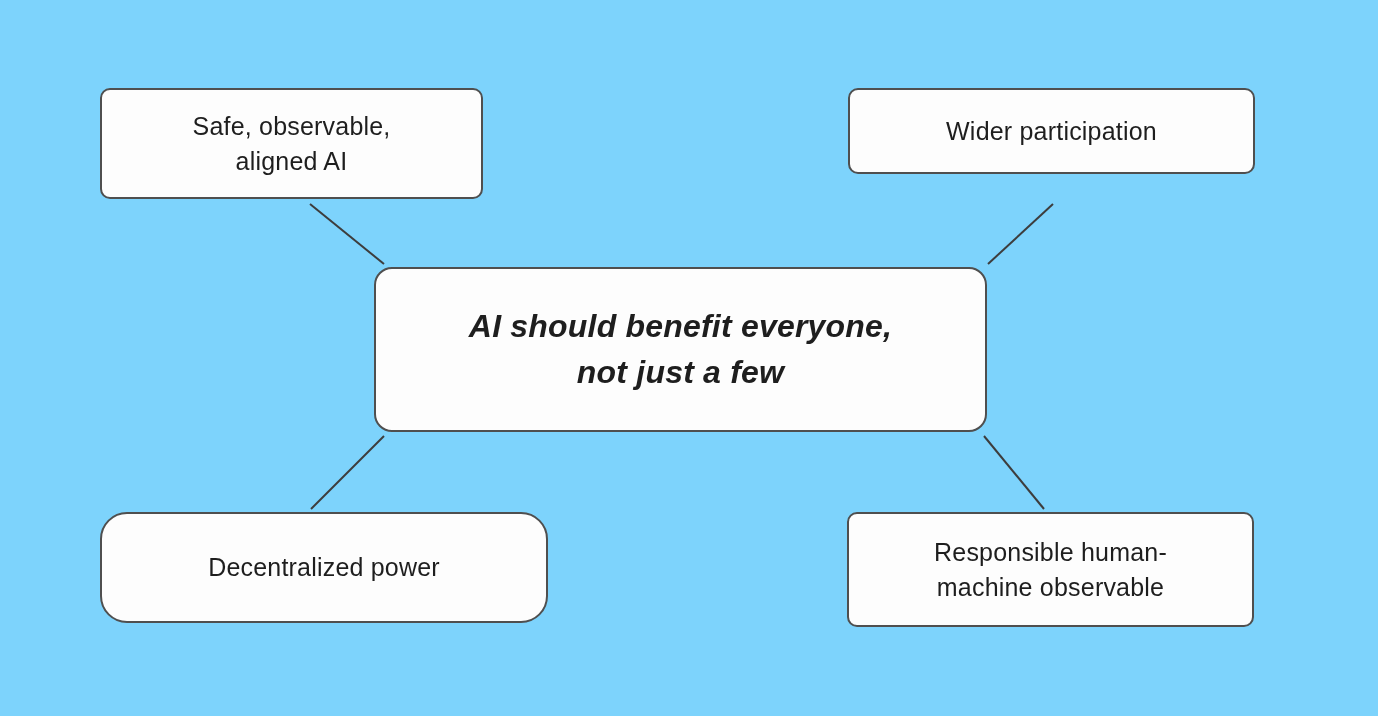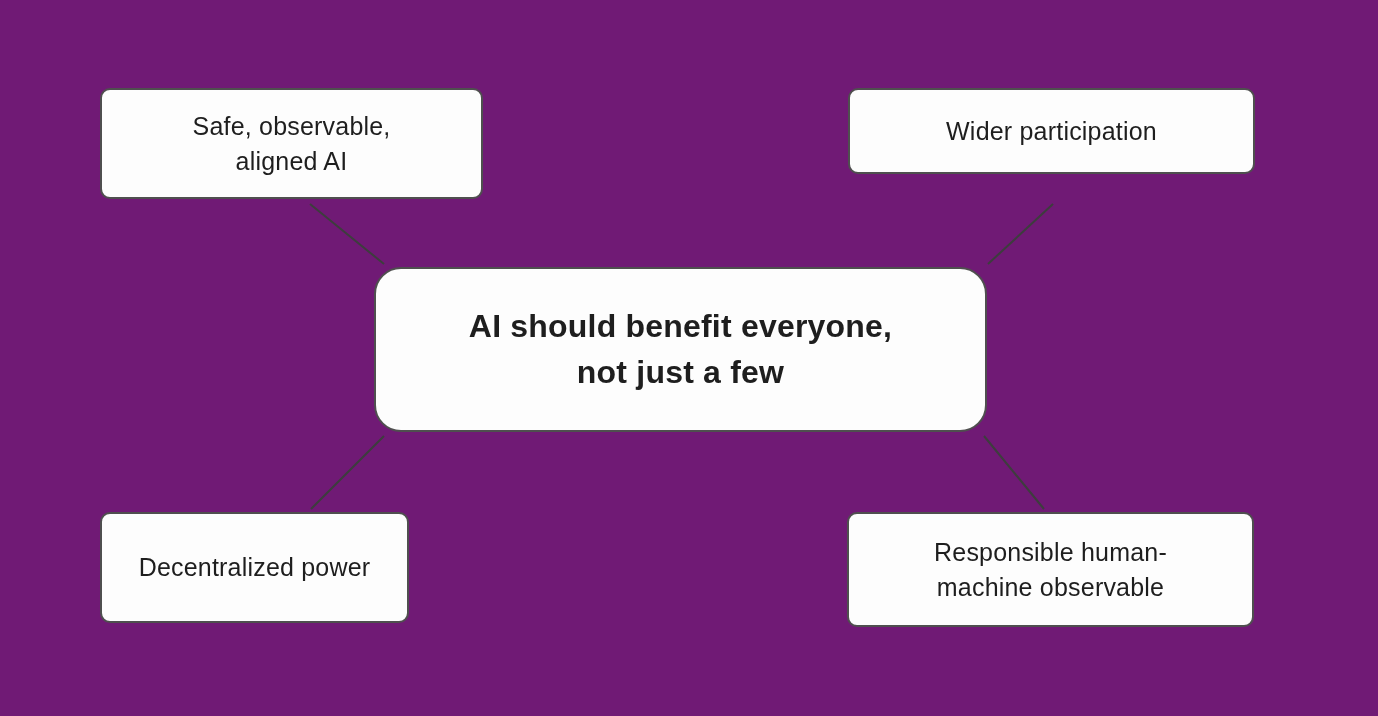--- a/index.html
+++ b/index.html
@@ -4,21 +4,21 @@
 <style>
   html, body {
     margin: 0;
     padding: 0;
     background: #ffffff;
   }
   .stage {
     position: relative;
     width: 1378px;
     height: 716px;
-    background: #701a75;
+    background: #7dd3fc;
     font-family: "Liberation Sans", sans-serif;
     overflow: hidden;
   }
   .connectors {
     position: absolute;
     inset: 0;
     width: 100%;
     height: 100%;
   }
   .node {
@@ -33,31 +33,32 @@
   }
   .node-label {
     white-space: pre-line;
     text-align: center;
     color: #1e1e1e;
     font-size: 25px;
     line-height: 1.38;
     letter-spacing: 0.2px;
   }
   .node--center {
-    border-radius: 27px;
+    border-radius: 18px;
+    font-style: italic;
   }
   .node--center .node-label {
     font-size: 32px;
     font-weight: 600;
     line-height: 1.42;
   }
   .node--top-left     { left: 100px; top:  88px; width: 383px; height: 111px; }
   .node--top-right    { left: 848px; top:  88px; width: 407px; height: 86px; }
   .node--center       { left: 374px; top: 267px; width: 613px; height: 165px; }
-  .node--bottom-left  { left: 100px; top: 512px; width: 309px; height: 111px; }
+  .node--bottom-left  { left: 100px; top: 512px; width: 448px; height: 111px; border-radius: 27px; }
   .node--bottom-right { left: 847px; top: 512px; width: 407px; height: 115px; }
 </style>
 </head>
 <body>
 
 <div class="stage">
 
   <svg class="connectors" viewBox="0 0 1378 716">
     <line x1="310" y1="204" x2="384" y2="264" stroke="#3d3d3d" stroke-width="2"></line>
     <line x1="1053" y1="204" x2="988" y2="264" stroke="#3d3d3d" stroke-width="2"></line>

